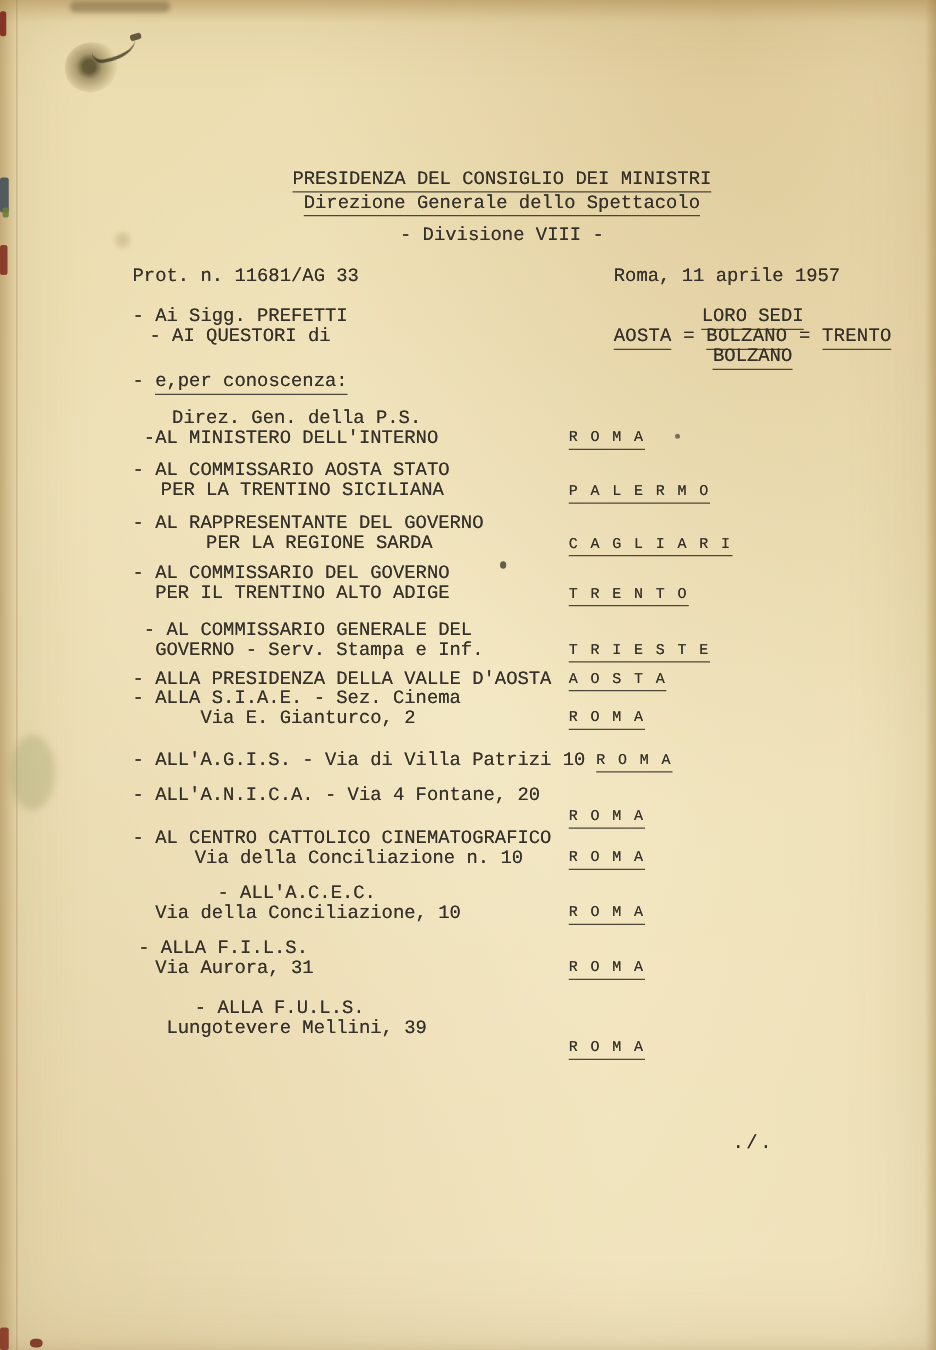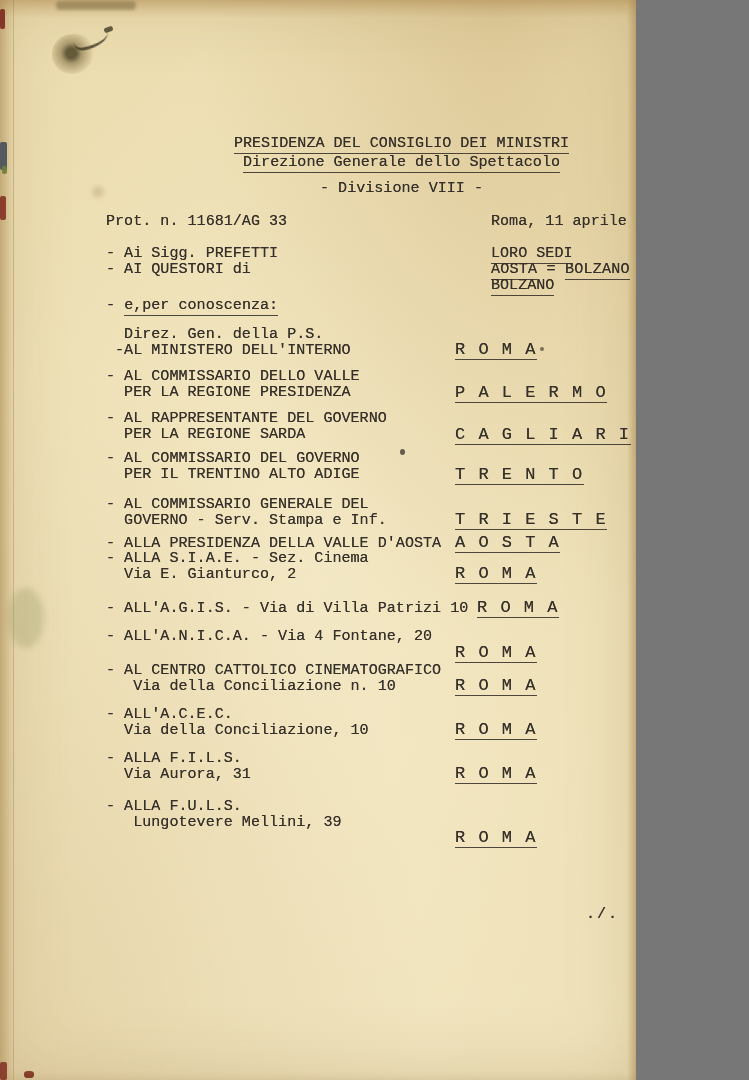--- a/index.html
+++ b/index.html
@@ -1,35 +1,35 @@
 <!DOCTYPE html>
 <html><head>
 <meta charset="utf-8">
 <style>
   html,body{margin:0;padding:0;background:#777;}
   .page{
-    position:relative;width:636px;height:1080px;overflow:hidden;
+    position:relative;width:749px;height:1080px;overflow:hidden;
     font-family:"Liberation Mono","DejaVu Sans Mono",monospace;
     color:#35302a;
     background:
       radial-gradient(ellipse at 78% 2%, rgba(187,153,96,.28), transparent 42%),
       radial-gradient(ellipse at 8% 95%, rgba(187,153,96,.18), transparent 45%),
       radial-gradient(ellipse at 48% 55%, rgba(255,250,228,.30), transparent 72%),
       linear-gradient(176deg,#ecddb0 0%, #eee0b6 45%, #f0e3bc 100%);
     box-shadow: inset 0 0 70px rgba(128,94,40,.22), inset 0 0 10px rgba(128,94,40,.18);
   }
   .txt{white-space:pre;font-size:15.1px;line-height:16px;
        text-shadow:0 0 .5px rgba(45,40,32,.75);}
   .ln{white-space:pre;font-size:15.1px;line-height:16px;height:16px;
       text-shadow:0 0 .5px rgba(45,40,32,.75);}
   .u{border-bottom:1.6px solid rgba(55,48,40,.88);padding-bottom:1px;}
   .hdr{position:absolute;left:27px;width:749px;text-align:center;}
-  .row{position:absolute;left:106px;}
+  .row{position:absolute;left:106px;text-align:center;}
   .dest{position:absolute;left:349px;top:0;white-space:pre;
-        font-size:17px;line-height:16px;letter-spacing:1.5px;
+        font-size:12px;line-height:16px;letter-spacing:1.5px;
         text-shadow:0 0 .5px rgba(45,40,32,.75);}
   .dest-inline{left:371px;}
   .rightcol{position:absolute;left:349px;top:0;margin-left:36px;}
   .cities{letter-spacing:.2px;}
   .cont{position:absolute;left:586px;top:906px;letter-spacing:2px;}
   
   .top-band{position:absolute;top:0;left:0;width:749px;height:18px;
     background:linear-gradient(rgba(182,147,88,.50), rgba(182,147,88,0));}
   .top-smudge{position:absolute;left:56px;top:1px;width:80px;height:9px;border-radius:4px;
     background:rgba(108,92,54,.45);filter:blur(1.6px);}
@@ -113,22 +113,22 @@
     <div class="ln"><span>- </span><span class="u">e,per conoscenza:</span></div>
   </div>
 
   <div class="row" style="top:326px">
     <div class="ln">  Direz. Gen. della P.S.</div>
     <div class="ln"> -AL MINISTERO DELL'INTERNO</div>
     <span class="dest u" style="top:16px">R O M A</span>
   </div>
 
   <div class="row" style="top:368px">
-    <div class="ln">- AL COMMISSARIO DELLO VALLE</div>
-    <div class="ln">  PER LA REGIONE PRESIDENZA</div>
+    <div class="ln">- AL COMMISSARIO AOSTA STATO</div>
+    <div class="ln">  PER LA TRENTINO SICILIANA</div>
     <span class="dest u" style="top:17px">P A L E R M O</span>
   </div>
 
   <div class="row" style="top:410px">
     <div class="ln">- AL RAPPRESENTANTE DEL GOVERNO</div>
     <div class="ln">  PER LA REGIONE SARDA</div>
     <span class="dest u" style="top:17px">C A G L I A R I</span>
   </div>
 
   <div class="row" style="top:496px">

